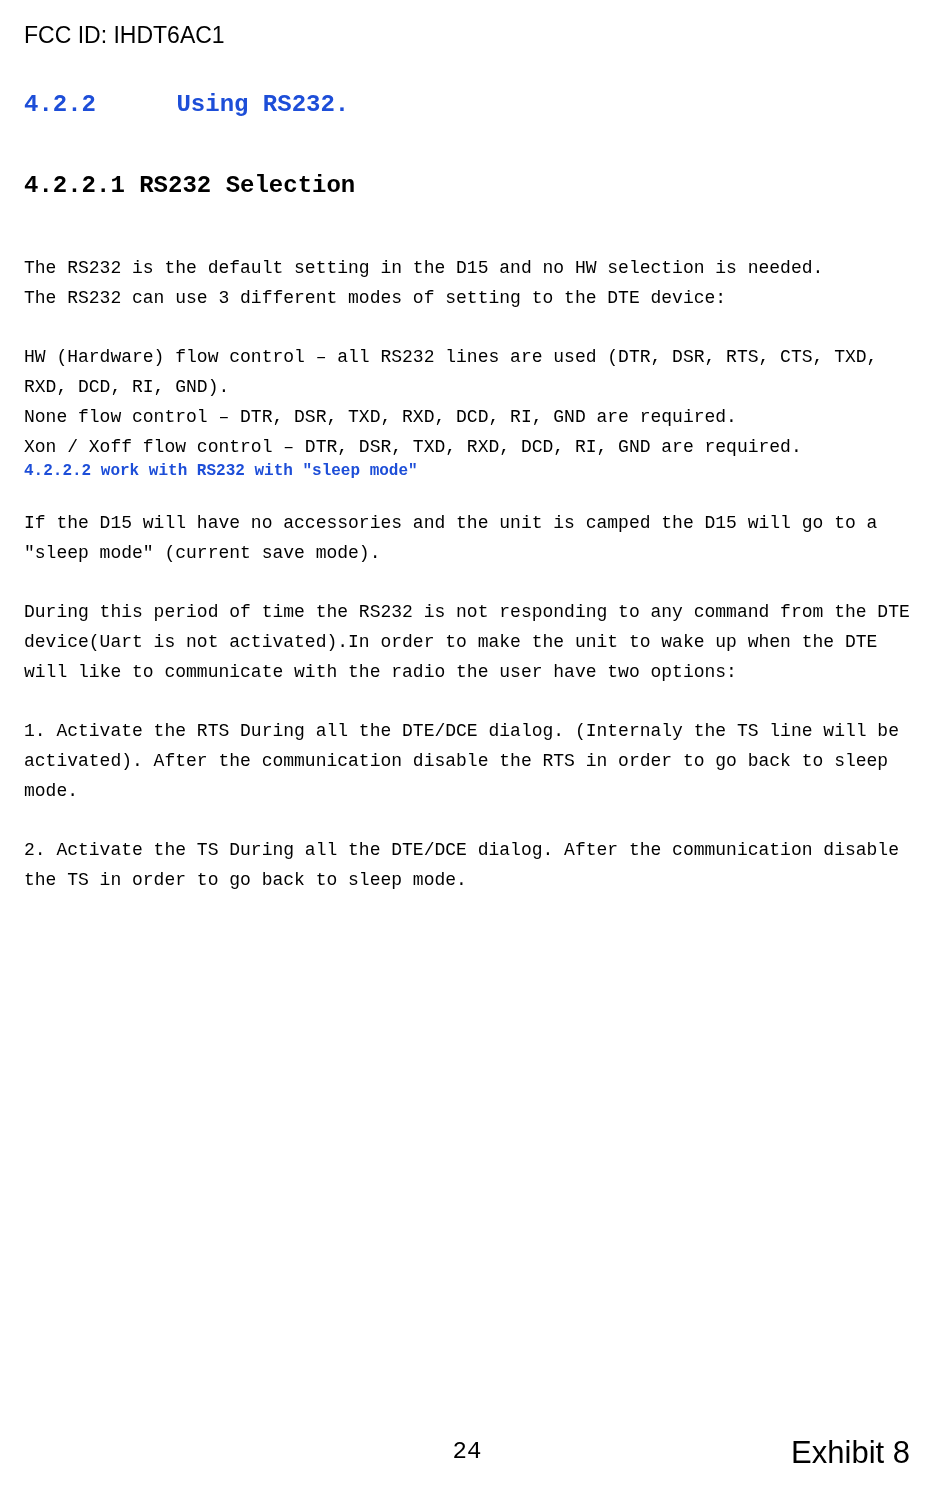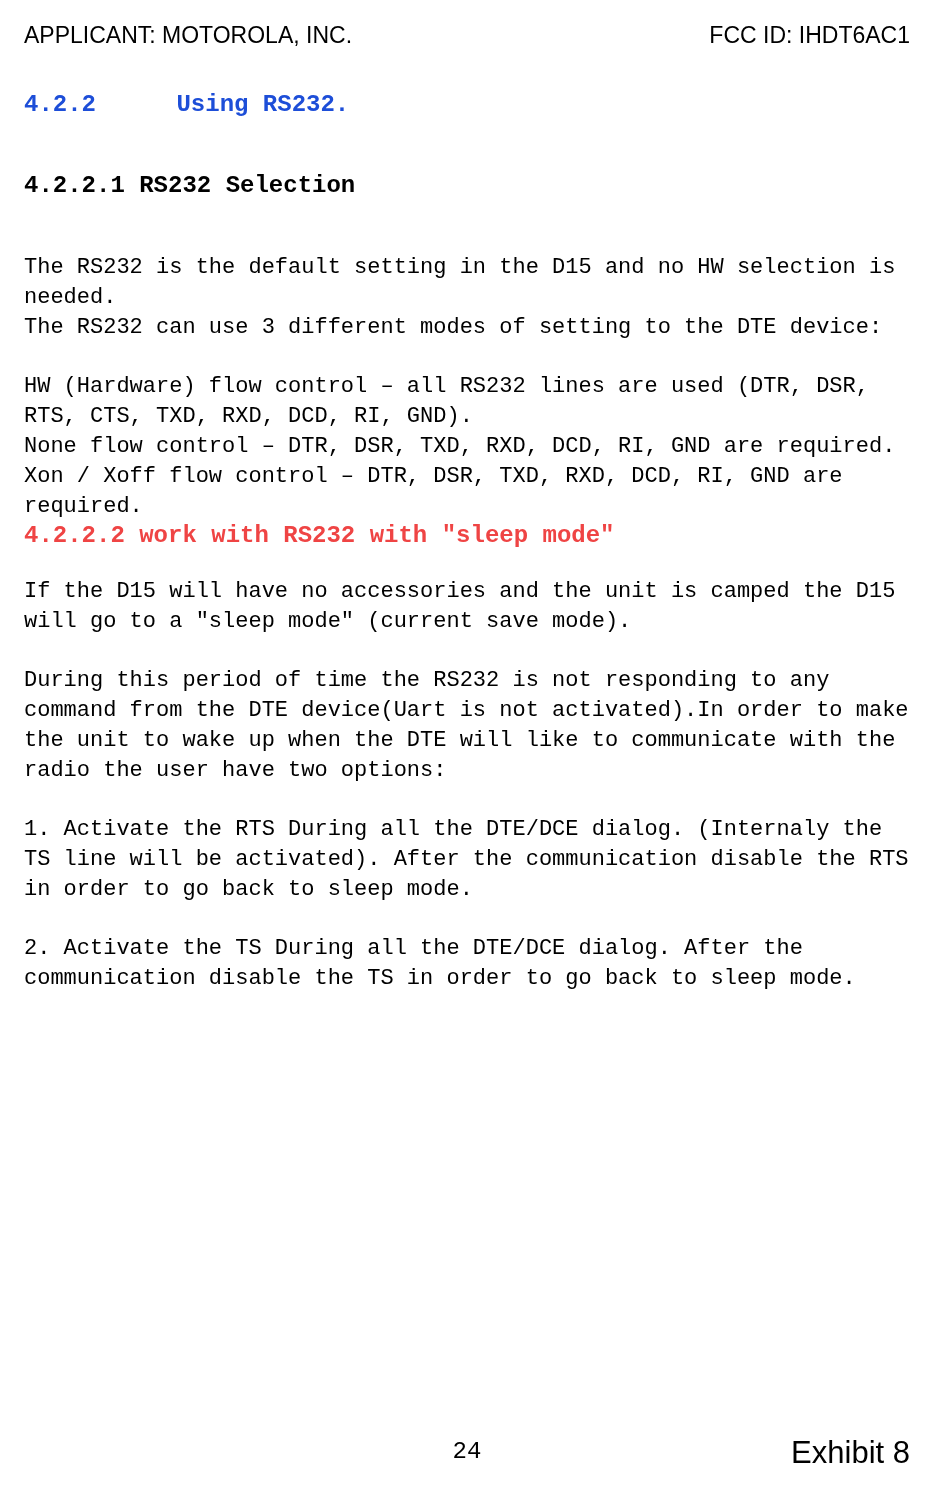--- a/index.html
+++ b/index.html
@@ -39,27 +39,27 @@
     .section-heading-sub {
       font-family: "Courier New", Courier, monospace;
       font-weight: bold;
       font-size: 24px;
       color: #000;
       margin-bottom: 54px;
     }
     .section-heading-sub2 {
       font-family: "Courier New", Courier, monospace;
       font-weight: bold;
-      font-size: 24px;
-      color: #ef4444;
+      font-size: 16px;
+      color: #1d4ed8;
       margin-bottom: 28px;
     }
     .body-text {
       font-family: "Courier New", Courier, monospace;
-      font-size: 22px;
+      font-size: 18px;
       color: #000;
       line-height: 30px;
       white-space: pre-wrap;
       overflow-wrap: break-word;
     }
     .para {
       margin-bottom: 29px;
     }
     .block1 { margin-bottom: 29px; }
     .block2 { }
@@ -77,21 +77,20 @@
       bottom: 24px;
       right: 24px;
       font-family: Arial, Helvetica, sans-serif;
       font-size: 31px;
     }
   </style>
 </head>
 <body>
 
 <div class="header">
-  <span>APPLICANT:  MOTOROLA, INC.</span>
   <span>FCC ID: IHDT6AC1</span>
 </div>
 
 <div class="section-heading-main">
   <span class="num">4.2.2</span>
   <span class="title">Using RS232.</span>
 </div>
 
 <div class="section-heading-sub">4.2.2.1  RS232 Selection</div>
 

